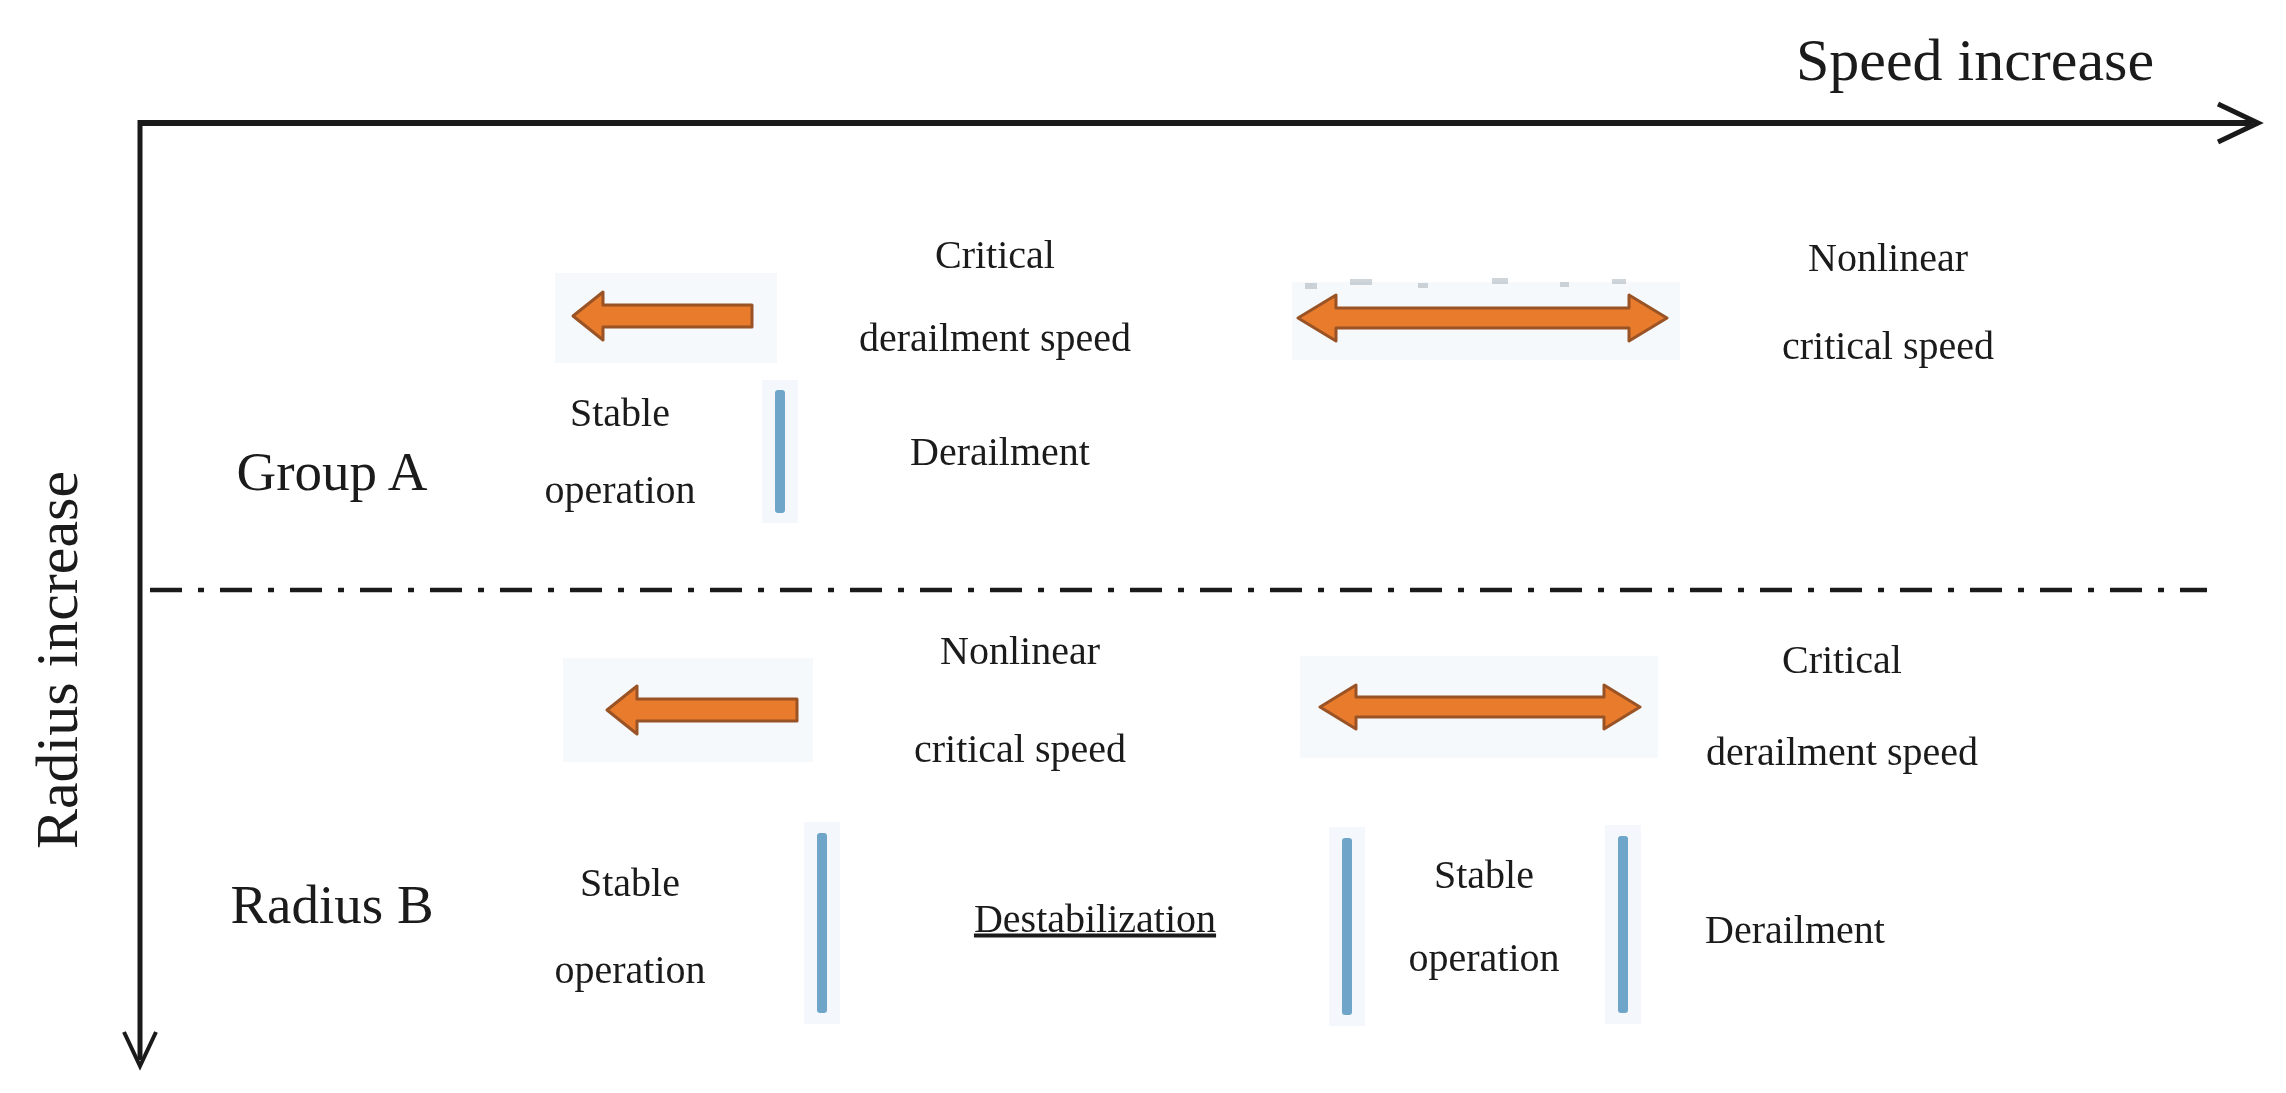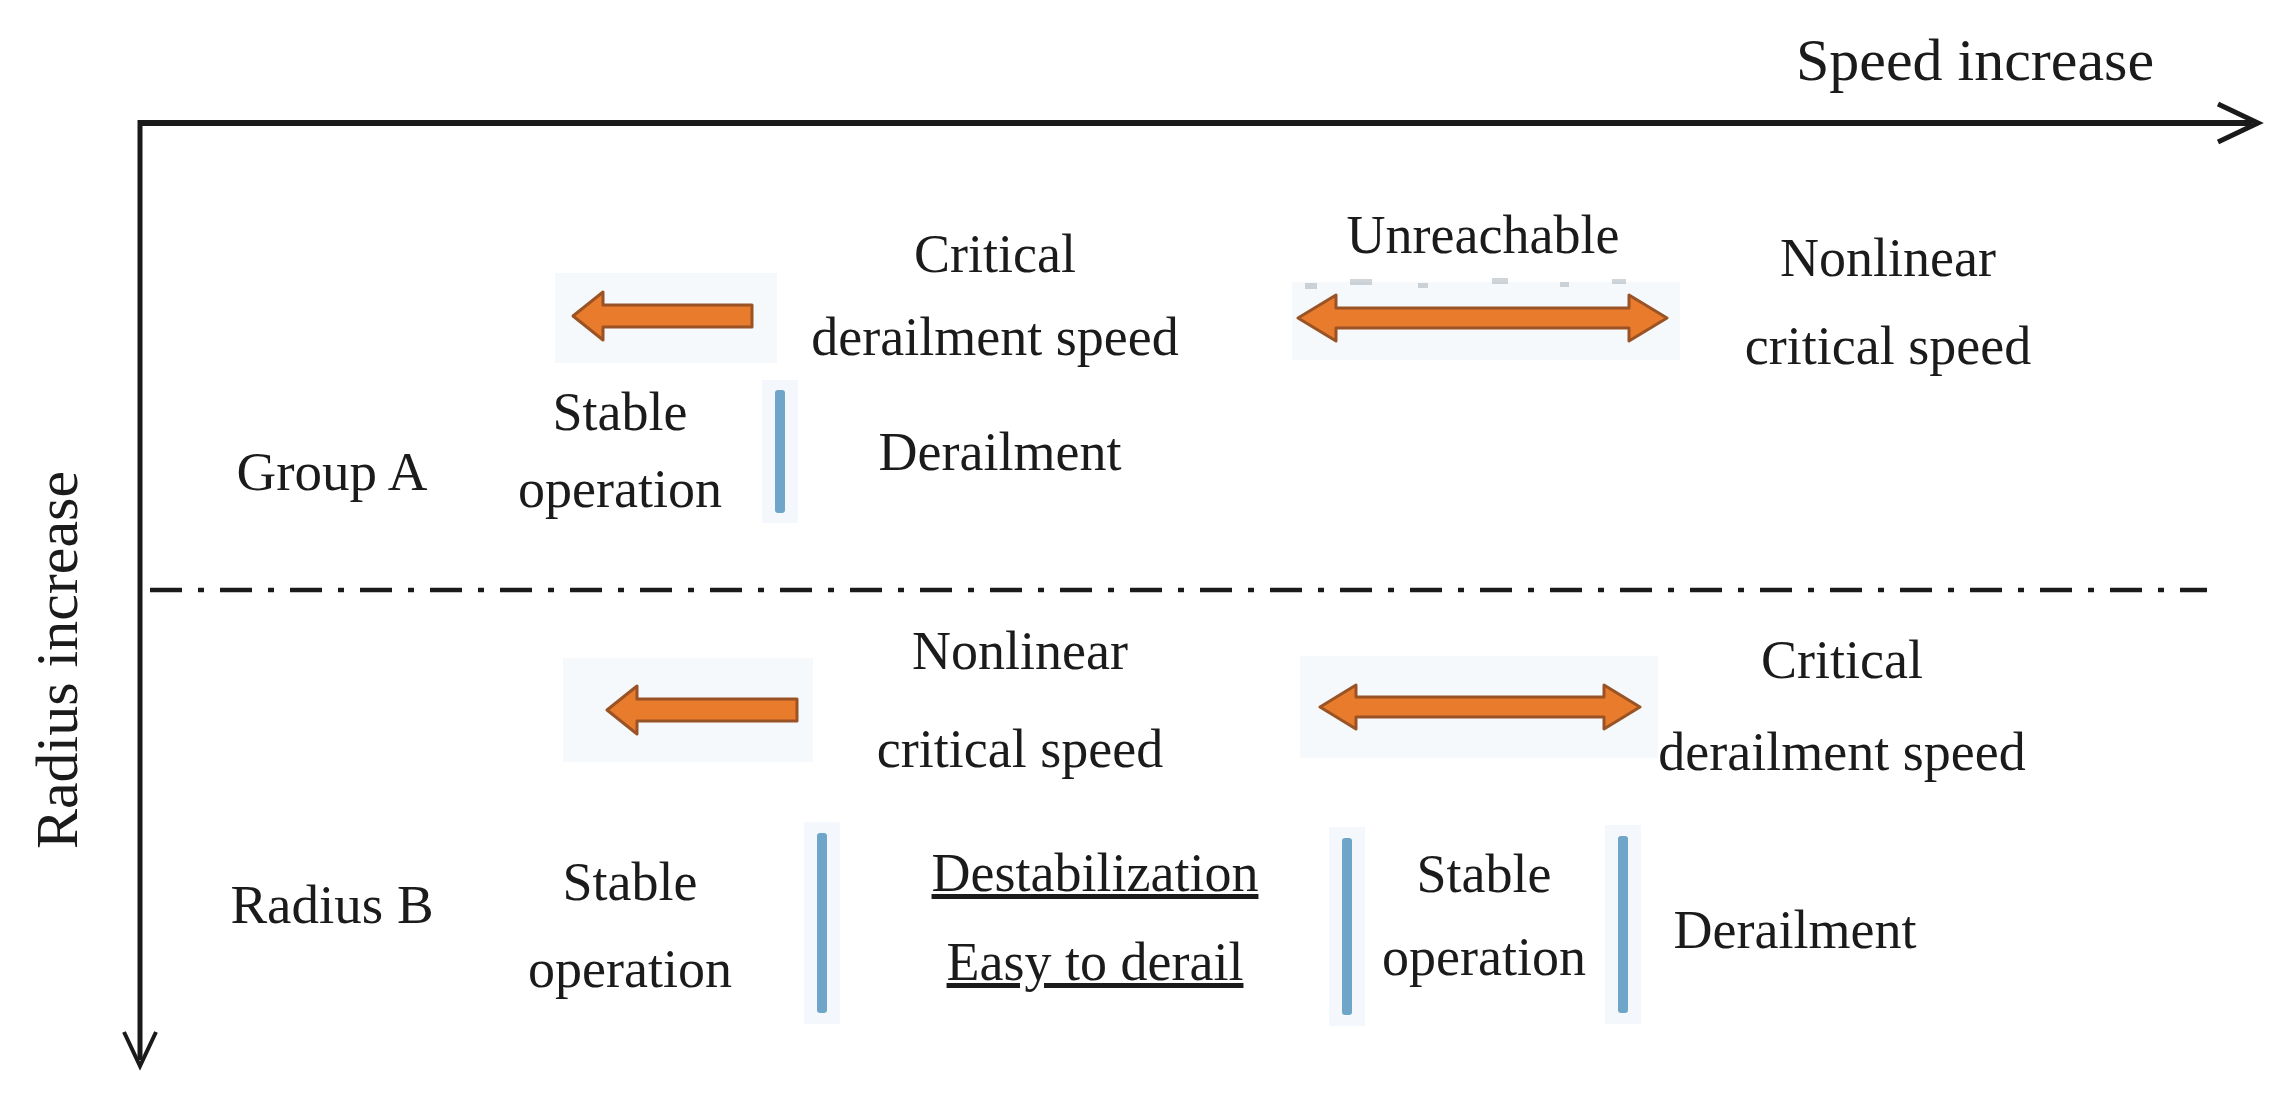--- a/index.html
+++ b/index.html
@@ -10,21 +10,21 @@
     font-family:"Liberation Serif","DejaVu Serif",serif;
     color:#1b1b1b;
     overflow:hidden;
   }
   .layer{position:absolute;left:0;top:0;}
   .lbl{
     position:absolute;
     transform:translate(-50%,-50%);
     text-align:center;
     white-space:nowrap;
-    font-size:54px;
+    font-size:40px;
     line-height:80px;
     color:#1b1b1b;
   }
   .axis-lbl{font-size:60px;line-height:64px;}
   .rot{transform:translate(-50%,-50%) rotate(-90deg);}
   .group-lbl{font-size:55px;}
 </style>
 </head>
 <body>
 
@@ -72,21 +72,20 @@
   <div class="lbl axis-lbl" style="left:1975px;top:60px;">Speed increase</div>
   <div class="lbl axis-lbl rot" style="left:57px;top:660px;">Radius increase</div>
 
   <div class="lbl group-lbl" style="left:332px;top:472px;text-align:center;">Group A</div>
 
   <div class="lbl" style="left:995px;top:296px;line-height:83px;">
     <div>Critical</div>
     <div>derailment speed</div>
   </div>
 
-  <div class="lbl" style="left:1483px;top:235px;">Unreachable</div>
 
   <div class="lbl" style="left:1888px;top:302px;line-height:88px;">
     <div>Nonlinear</div>
     <div>critical speed</div>
   </div>
 
   <div class="lbl" style="left:620px;top:451px;line-height:77px;">
     <div>Stable</div>
     <div>operation</div>
   </div>
@@ -105,21 +104,20 @@
     <div>derailment speed</div>
   </div>
 
   <div class="lbl" style="left:630px;top:926px;line-height:87px;">
     <div>Stable</div>
     <div>operation</div>
   </div>
 
   <div class="lbl" style="left:1095px;top:918px;line-height:89px;text-decoration:underline;">
     <div>Destabilization</div>
-    <div>Easy to derail</div>
   </div>
 
   <div class="lbl" style="left:1484px;top:916px;line-height:83px;">
     <div>Stable</div>
     <div>operation</div>
   </div>
 
   <div class="lbl" style="left:1795px;top:930px;">Derailment</div>
 
 </div>

